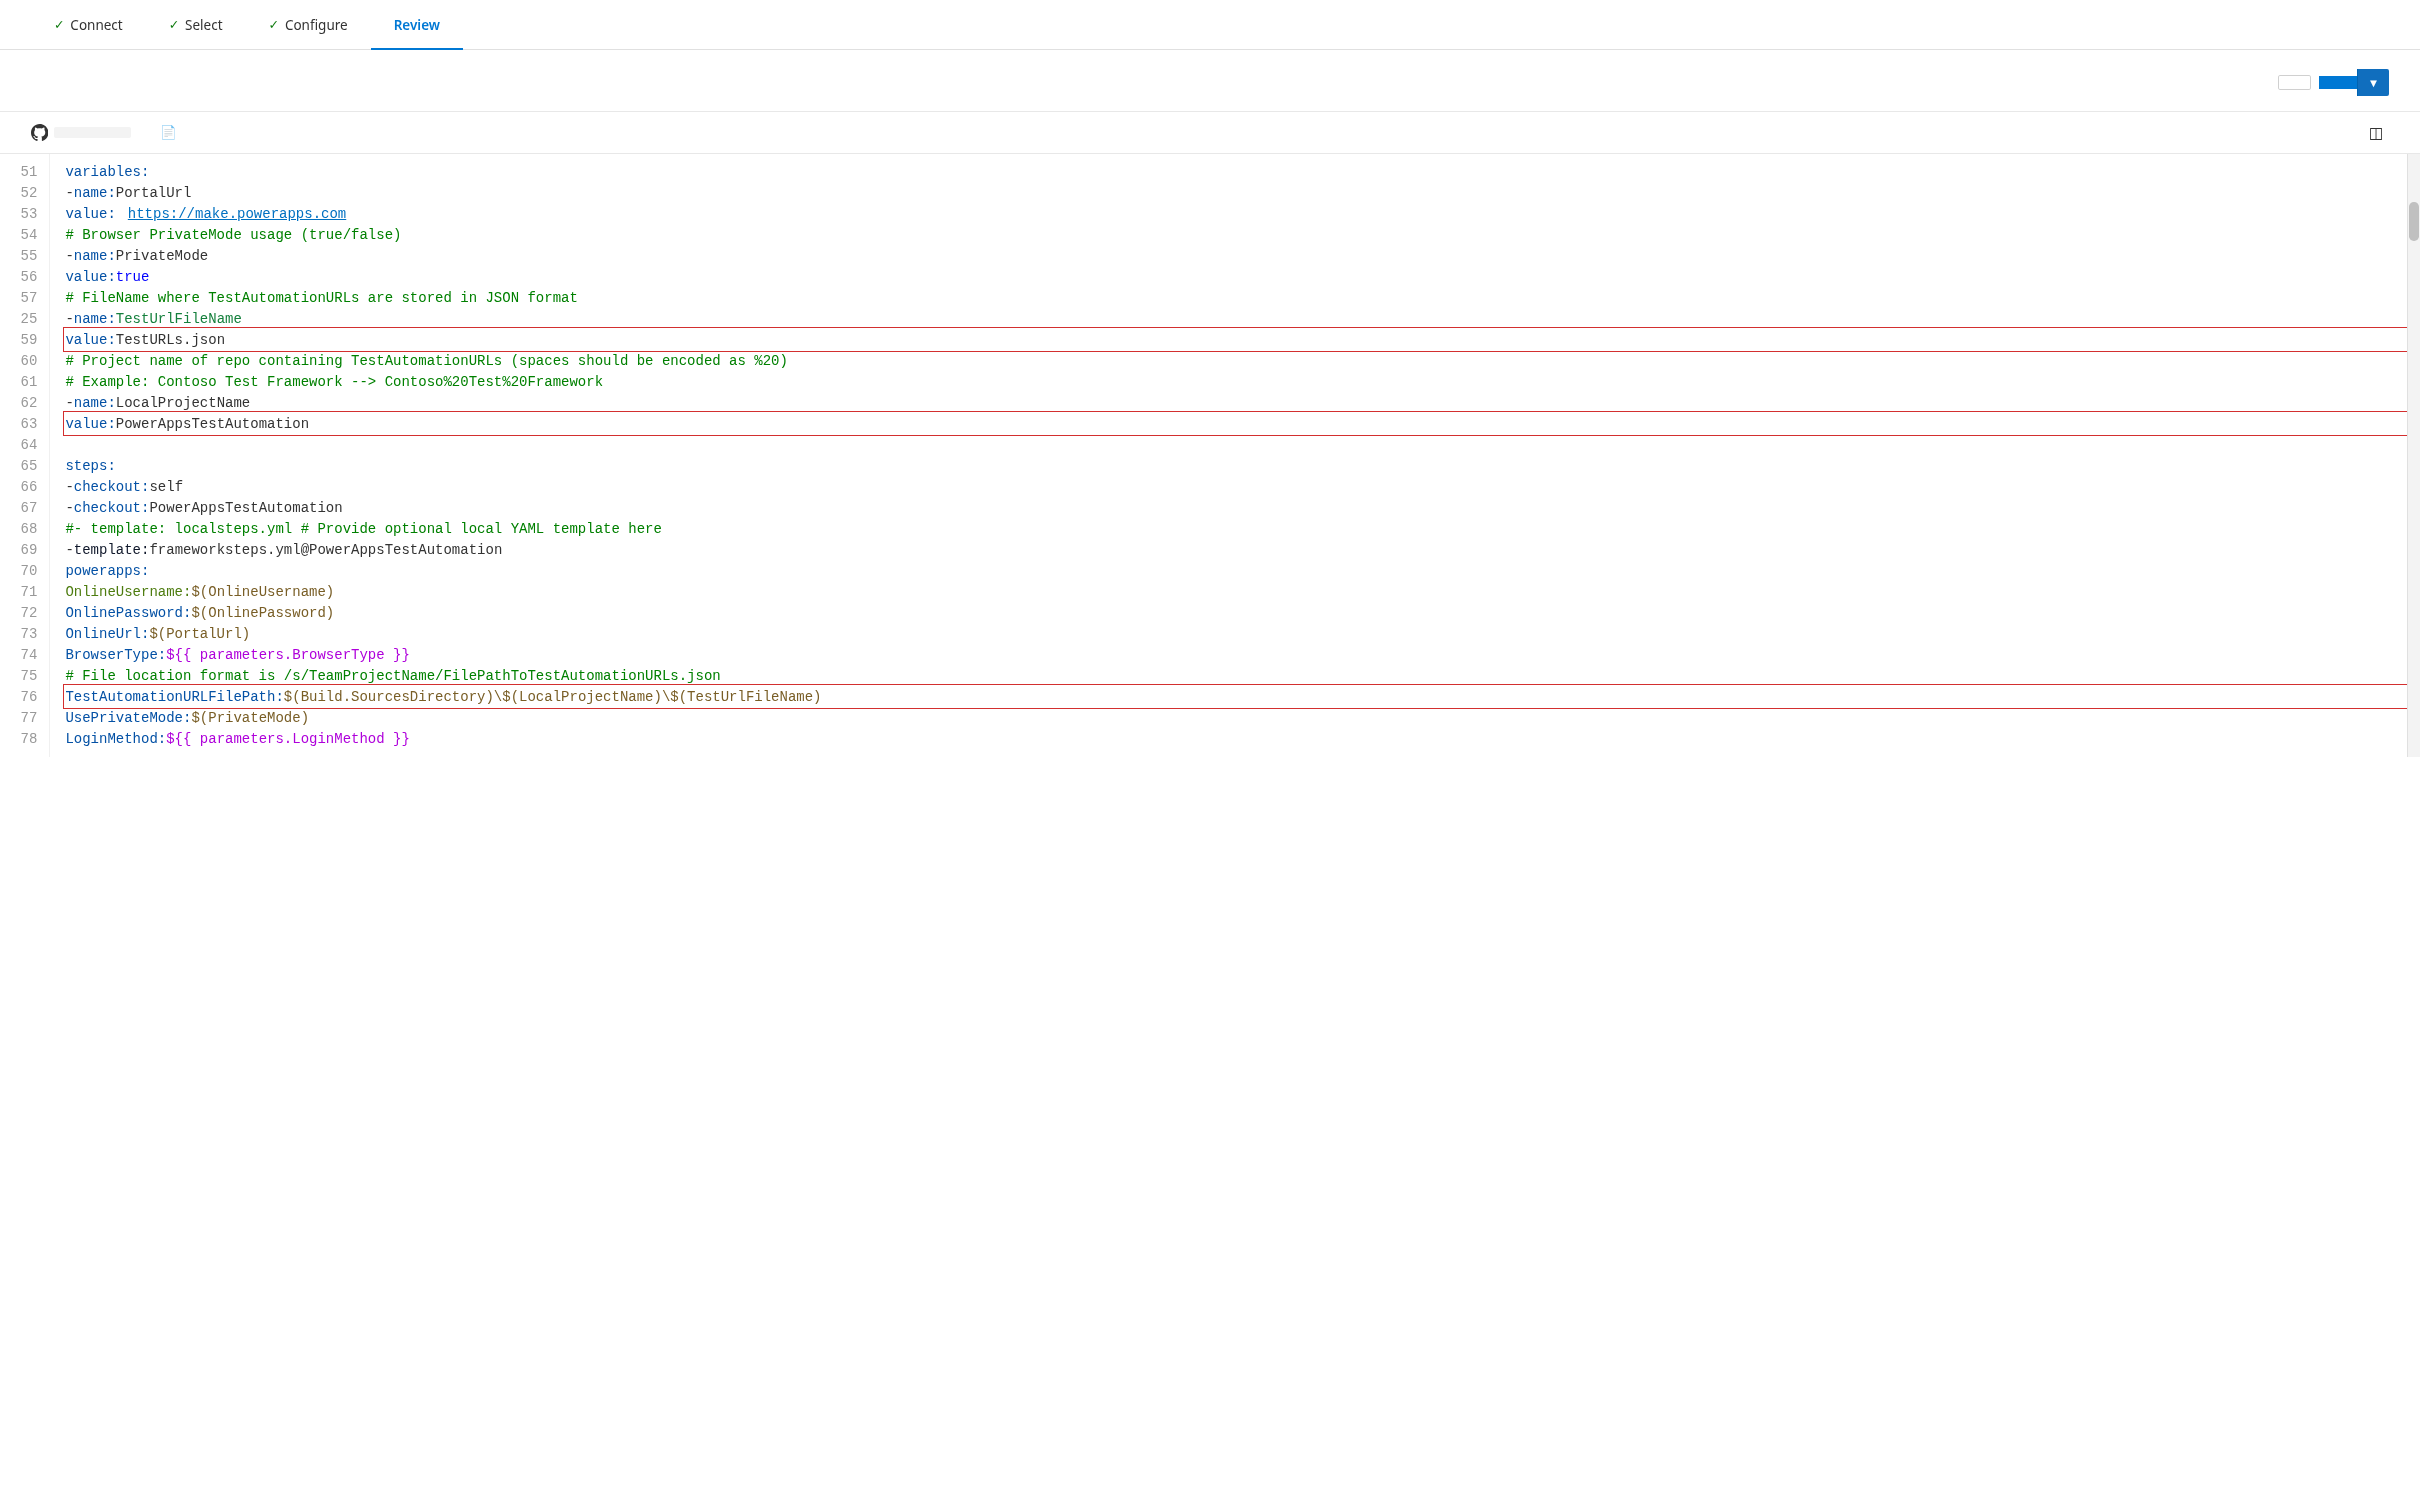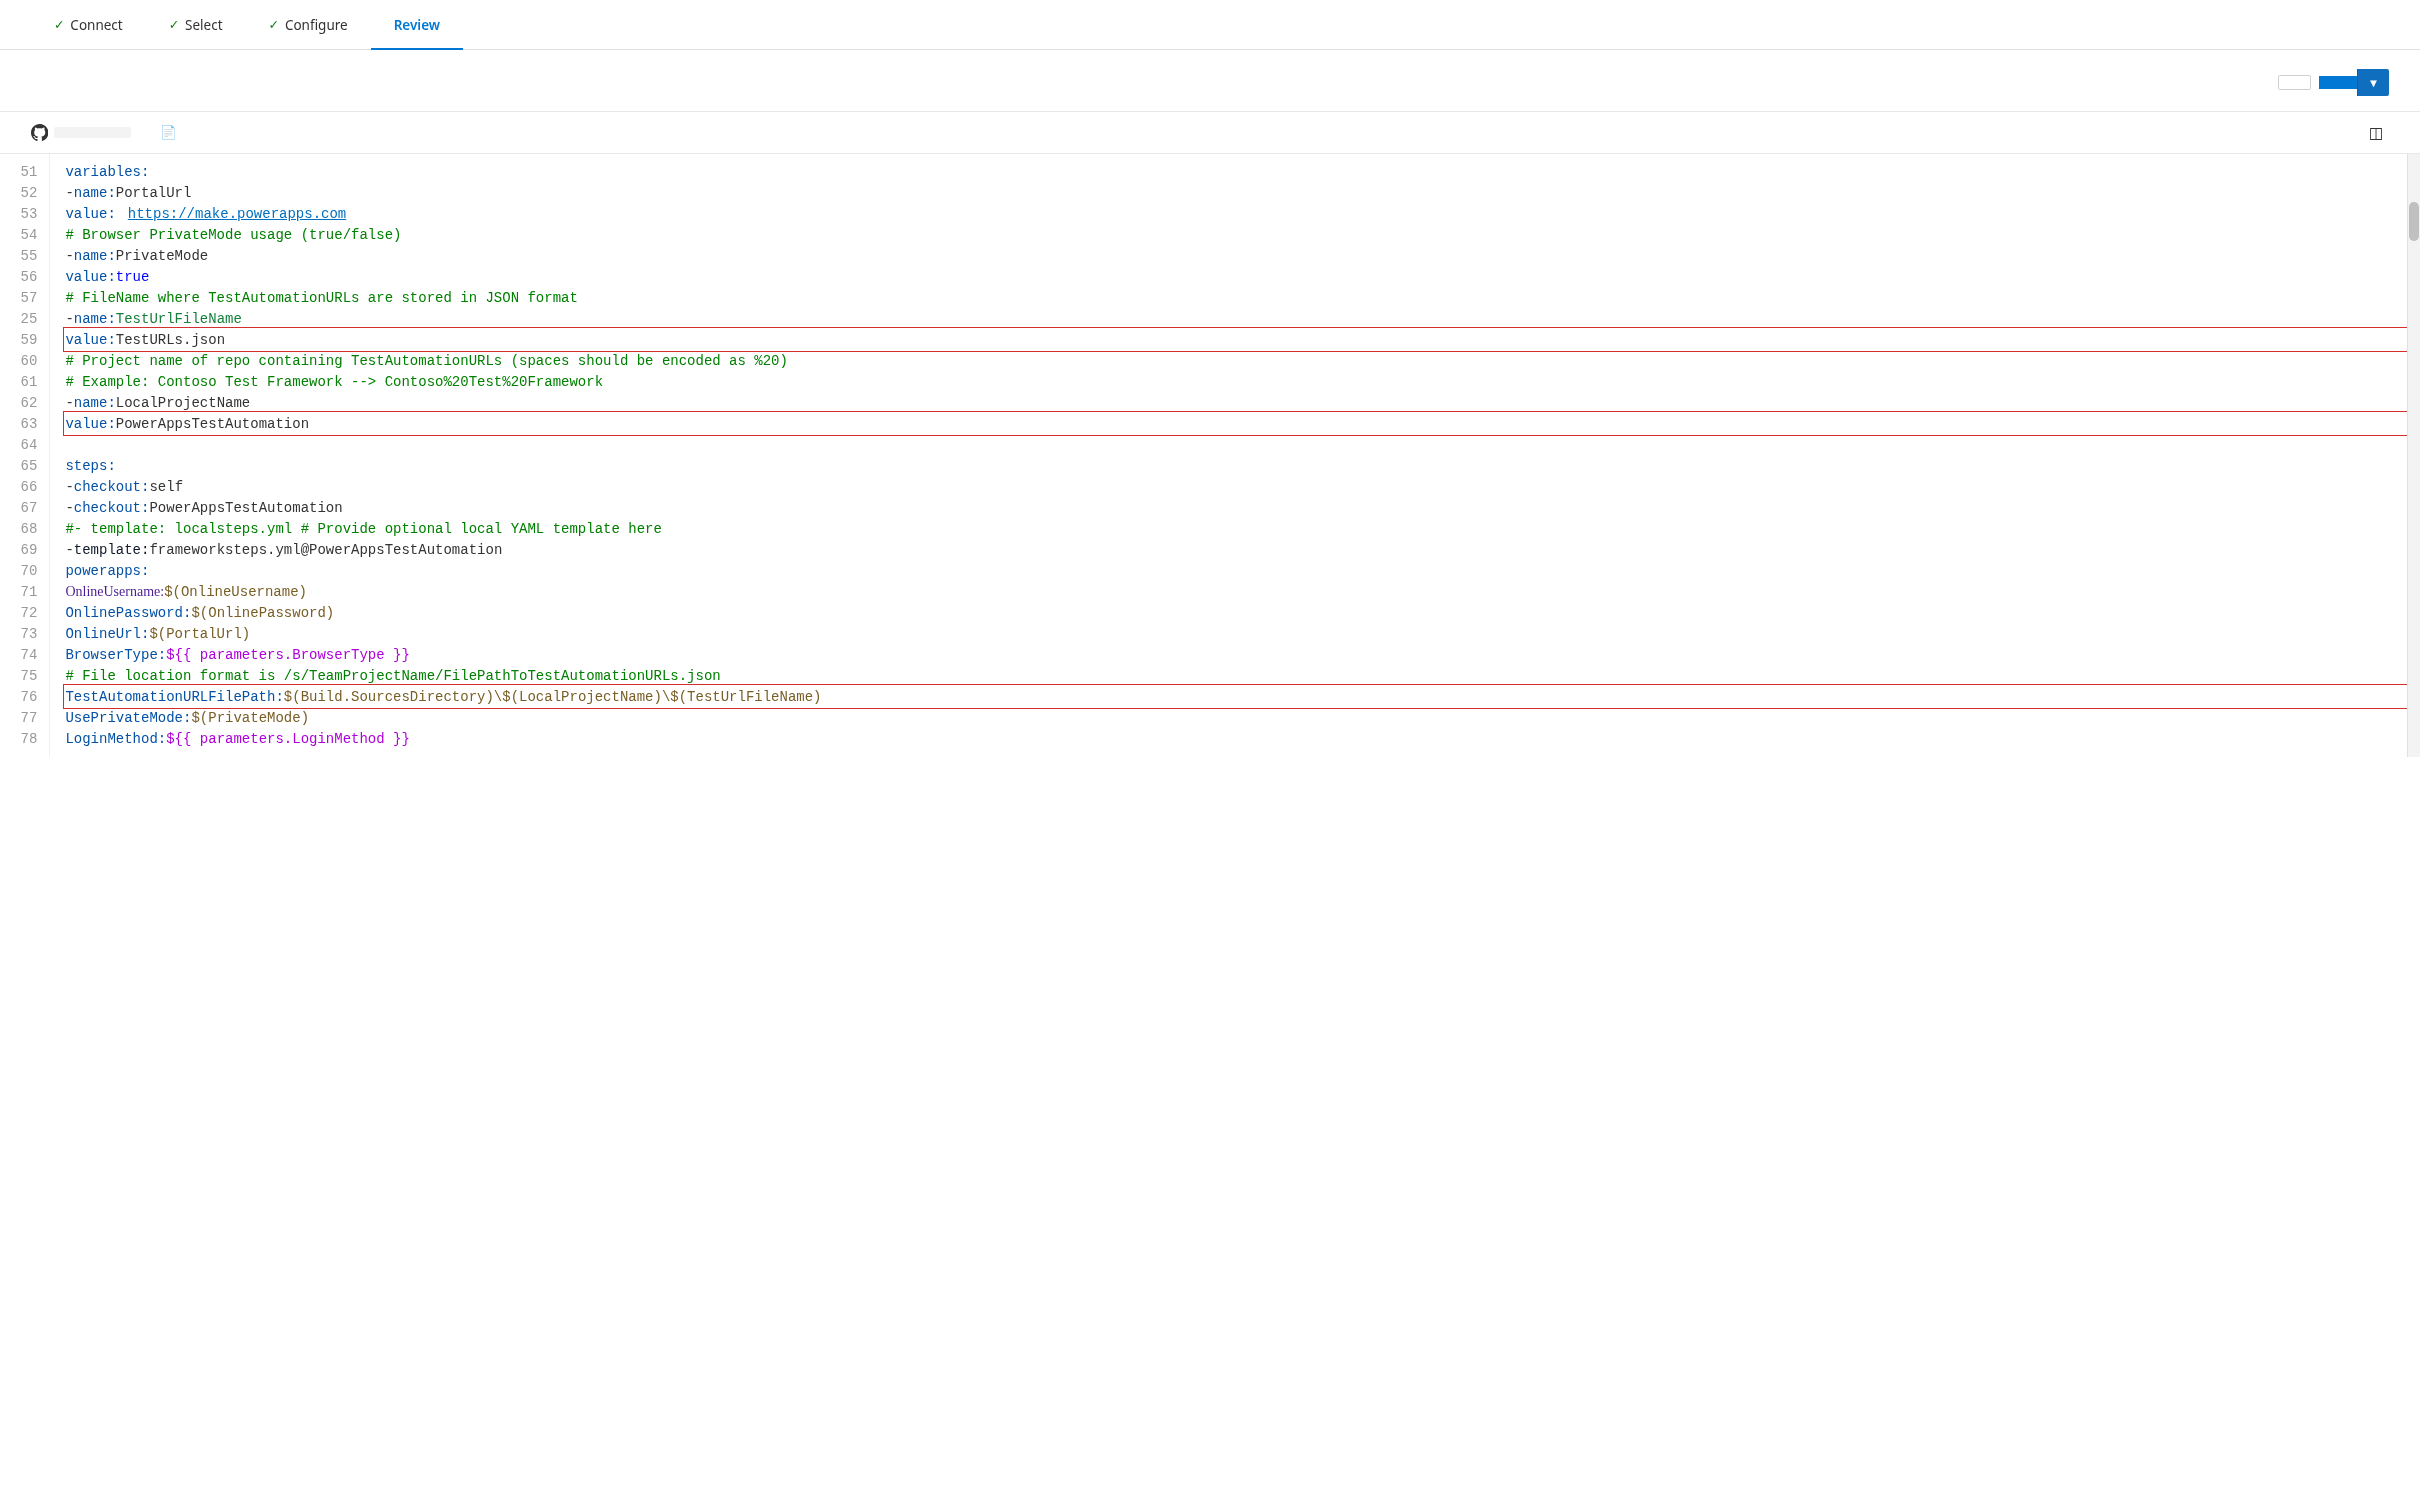--- a/index.html
+++ b/index.html
@@ -393,21 +393,21 @@
         <span style="color: rgb(51, 51, 51);">- </span>
         <span style="color: #0f172a;">template:</span>
         <span style="color: rgb(51, 51, 51);"> frameworksteps.yml@PowerAppsTestAutomation</span>
       </div>
       <div class="code-line">
         <span style="color: rgb(212, 212, 212);">    </span>
         <span style="color: rgb(4, 81, 165);">powerapps:</span>
       </div>
       <div class="code-line">
         <span style="color: rgb(212, 212, 212);">      </span>
-        <span style="color: #4c1d95; font-family: Liberation Serif, serif;">OnlineUsername:</span>
+        <span style="color: #4d7c0f;">OnlineUsername:</span>
         <span style="color: rgb(51, 51, 51);"> </span>
         <span style="color: rgb(121, 94, 38);">$(OnlineUsername)</span>
       </div>
       <div class="code-line">
         <span style="color: rgb(212, 212, 212);">      </span>
         <span style="color: rgb(4, 81, 165);">OnlinePassword:</span>
         <span style="color: rgb(51, 51, 51);"> </span>
         <span style="color: rgb(121, 94, 38);">$(OnlinePassword)</span>
       </div>
       <div class="code-line">

